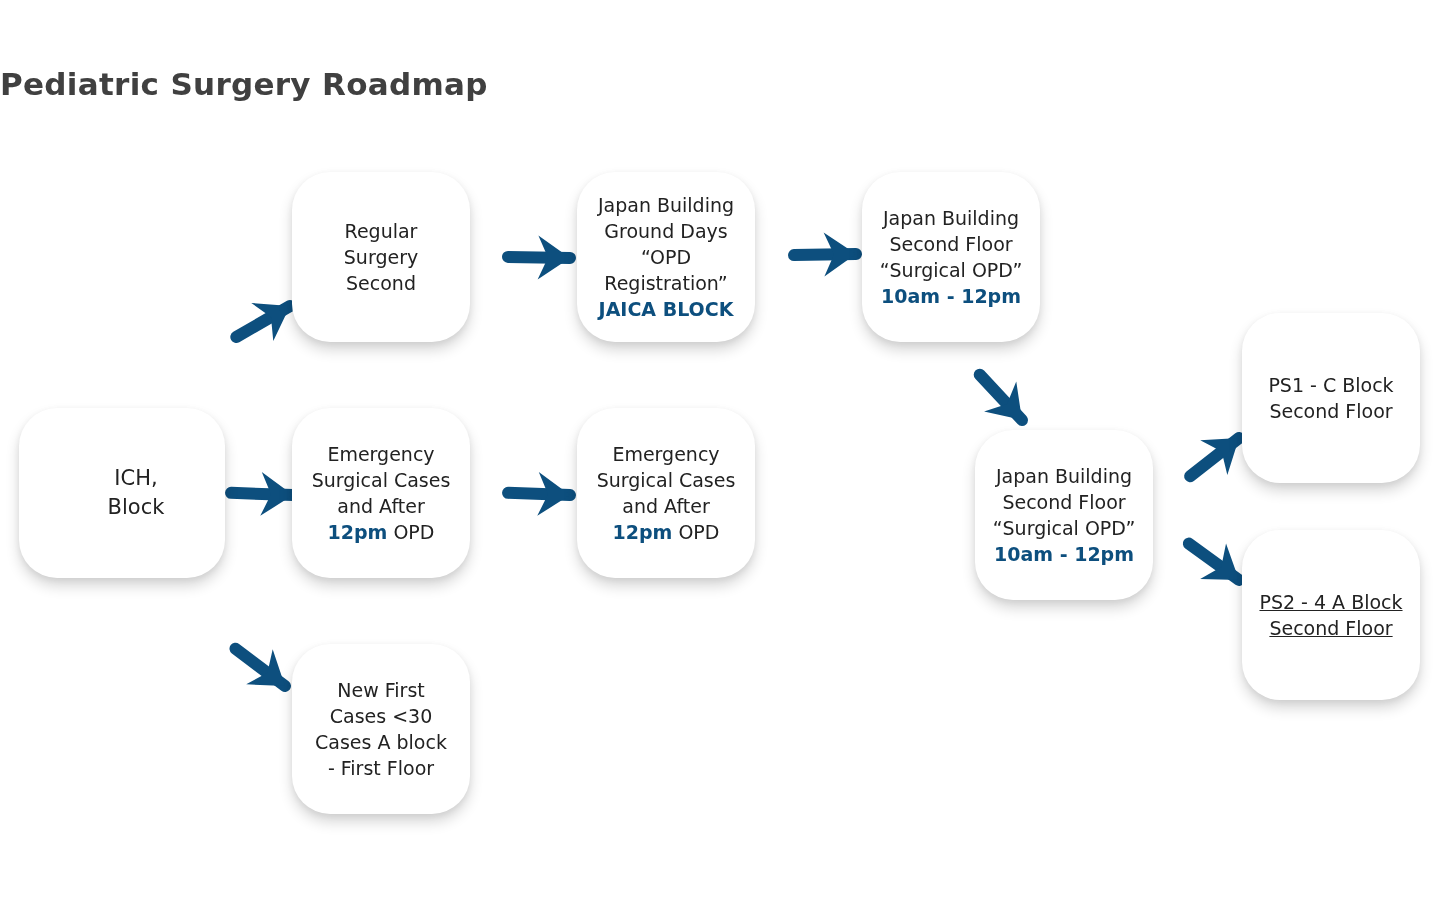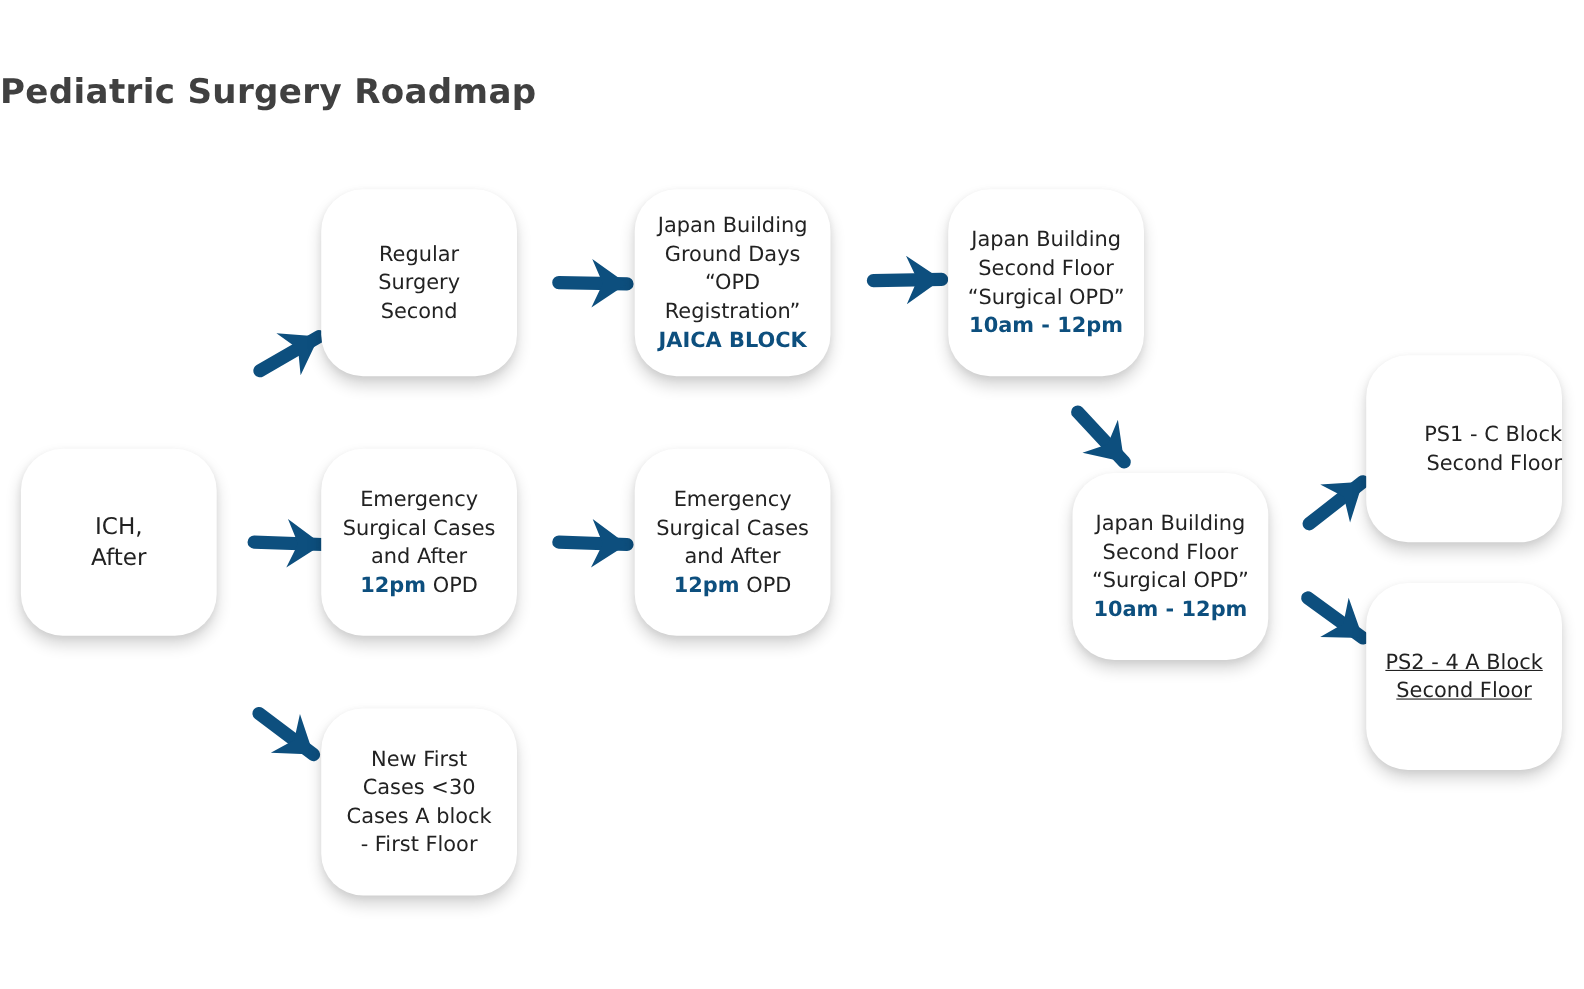--- a/index.html
+++ b/index.html
@@ -59,23 +59,23 @@
       <use href="#arrowshape"></use>
     </g>
   <g transform="translate(1239,438) rotate(-38)">
       <use href="#arrowshape"></use>
     </g>
   <g transform="translate(1239,580) rotate(36)">
       <use href="#arrowshape"></use>
     </g>
 </svg>
 
-<div class="node" style="left:19px;top:408px;">
+<div class="node" style="left:19px;top:408px;padding-left:28px;">
   <div class="big">ICH,</div>
-  <div class="big">After</div>
+  <div class="big">Block</div>
 </div>
 
 <div class="node" style="left:292px;top:172px;">
   <div>Regular</div>
   <div>Surgery</div>
   <div>Second</div>
 </div>
 
 <div class="node" style="left:292px;top:408px;">
   <div>Emergency</div>
@@ -113,21 +113,21 @@
   <div class="hl">10am - 12pm</div>
 </div>
 
 <div class="node" style="left:975px;top:430px;">
   <div>Japan Building</div>
   <div>Second Floor</div>
   <div>“Surgical OPD”</div>
   <div class="hl">10am - 12pm</div>
 </div>
 
-<div class="node" style="left:1242px;top:323px;align-items:flex-end;">
+<div class="node" style="left:1242px;top:313px;">
   <div>PS1 - C Block</div>
   <div>Second Floor</div>
 </div>
 
 <div class="node" style="left:1242px;top:530px;text-decoration:underline;">
   <div>PS2 - 4 A Block</div>
   <div>Second Floor</div>
 </div>
 
 </body></html>

